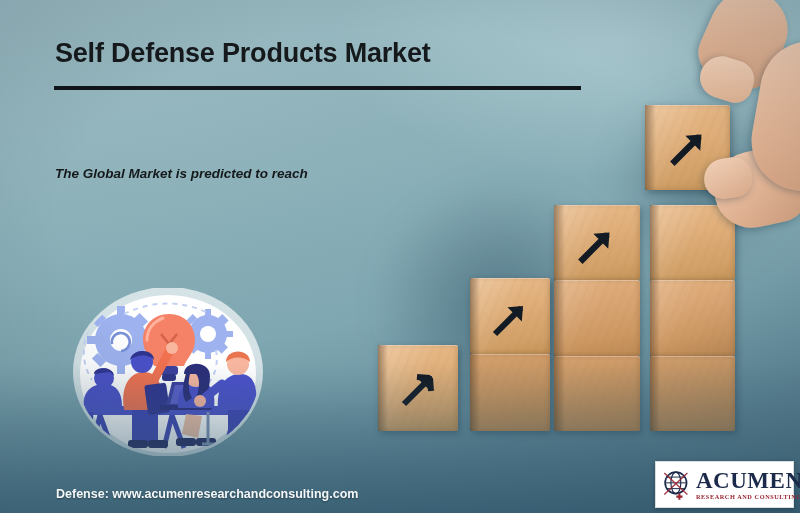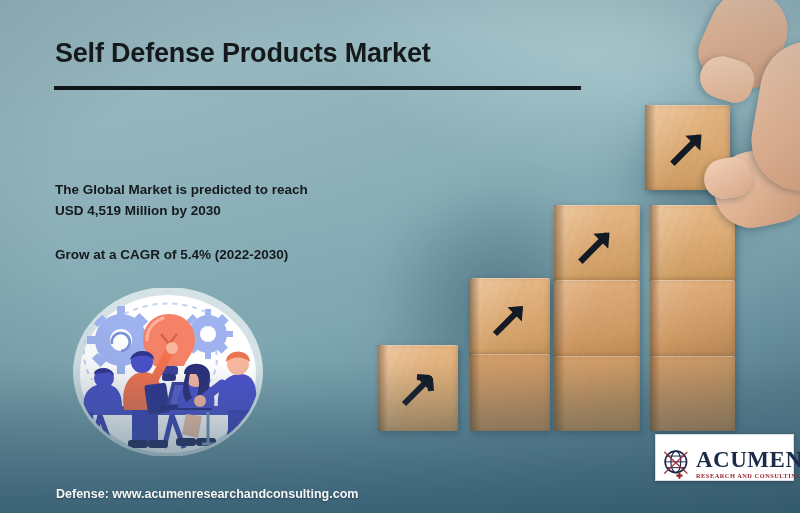--- a/index.html
+++ b/index.html
@@ -80,26 +80,27 @@
     position: absolute;
     left: 55px; top: 106px;
     width: 470px;
     font-size: 15.5px;
     font-weight: bold;
     color: #15191c;
     line-height: 1.42;
   }
   .fact-block {
     position: absolute;
-    left: 55px; top: 180px;
+    left: 55px; top: 164px;
     width: 430px;
     font-size: 13.5px;
     font-weight: bold;
     color: #15191c;
     line-height: 1.55;
+    font-style: italic;
   }
   .cagr-block {
     position: absolute;
     left: 55px; top: 247px;
     width: 430px;
     font-size: 13.5px;
     font-weight: bold;
     color: #15191c;
   }
   .source-line {
@@ -165,27 +166,27 @@
   
   .illus-wrap {
     position: absolute;
     left: 66px; top: 288px;
     width: 205px; height: 168px;
   }
 
   
   .logo-box {
     position: absolute;
-    left: 655px; top: 434px;
+    left: 655px; top: 461px;
     width: 139px; height: 47px;
     background: #ffffff;
     border: 1px solid #d8dde0;
     box-shadow: 0 1px 4px rgba(0,0,0,0.25);
     display: flex;
-    align-items: flex-end;
+    align-items: center;
     padding: 0 5px;
     box-sizing: border-box;
   }
   .logo-mark { flex: 0 0 auto; width: 33px; height: 33px; }
   .logo-text { flex: 1 1 auto; padding-left: 2px; }
   .logo-word {
     font-family: "Liberation Serif", serif;
     font-size: 23px;
     line-height: 1;
     font-weight: bold;
@@ -402,24 +403,22 @@
   <div class="bottom-haze"></div>
 
   <div class="text-panel">
     <div class="main-title">Self Defense Products Market</div>
 
     <div class="title-rule"></div>
 
 
     <div class="fact-block">
       <div>The Global Market is predicted to reach</div>
-      <div>USD 4,519 Million by 2030</div>
-    </div>
-
-    <div class="cagr-block">Grow at a CAGR of 5.4% (2022-2030)</div>
+    </div>
+
 
     <div class="source-line">Defense: www.acumenresearchandconsulting.com</div>
   </div>
 
   <div class="logo-box">
     <svg class="logo-mark" viewBox="0 0 40 40">
       <circle cx="18" cy="18" r="13" fill="none" stroke="#1b2a4a" stroke-width="2"></circle>
       <ellipse cx="18" cy="18" rx="6" ry="13" fill="none" stroke="#1b2a4a" stroke-width="1.4"></ellipse>
       <path d="M5 18 H31 M7 11 H29 M7 25 H29" stroke="#1b2a4a" stroke-width="1.2" fill="none"></path>
       <path d="M4 6 L32 32 M32 6 L4 32" stroke="#9a2430" stroke-width="1.6" opacity="0.9"></path>

